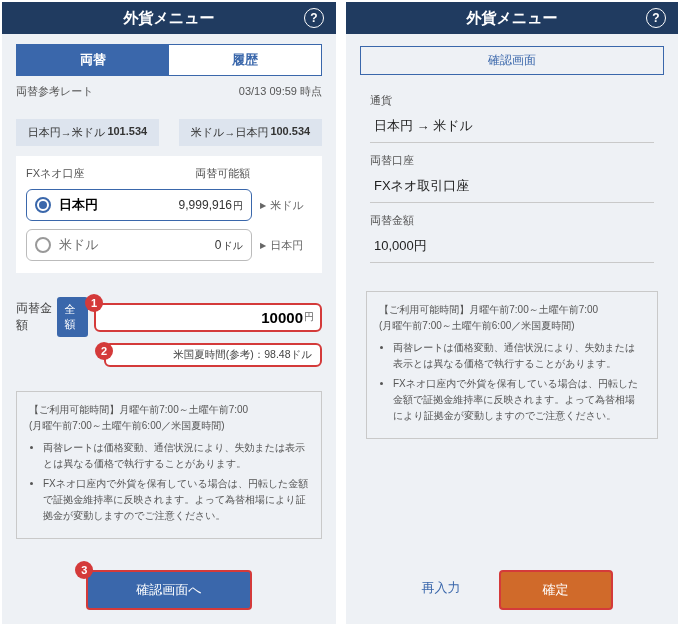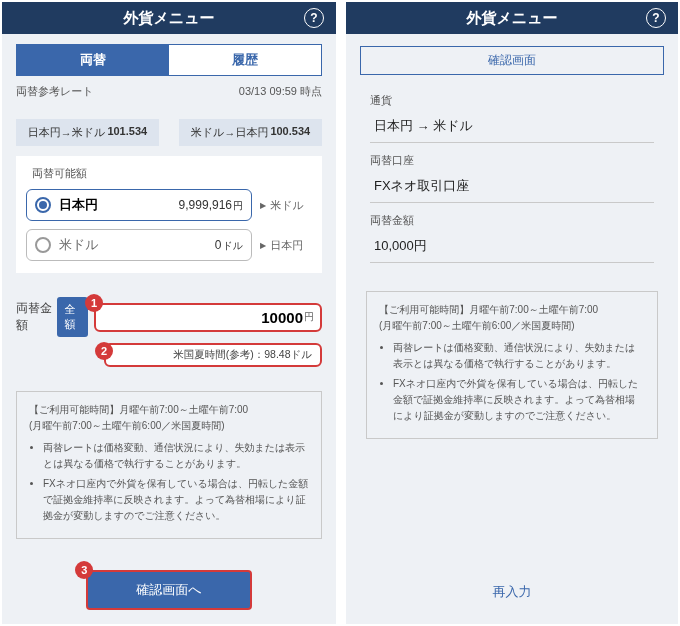--- a/index.html
+++ b/index.html
@@ -217,20 +217,21 @@
           <span class="v">101.534</span>
         </div>
         <div class="ratecard">
           <span>米ドル→日本円</span>
           <span class="v">100.534</span>
         </div>
       </div>
     </div>
     <div class="acct">
       <div class="acct-hdr">
+        <span class="c1">FXネオ口座</span>
         <span class="c2">両替可能額</span>
       </div>
       <div class="crow">
         <div class="cbox">
           <span class="radio checked"></span>
           <span class="cname">日本円</span>
           <span class="camt"><span>9,999,916</span><span class="u">円</span></span>
         </div>
         <div class="arrow">
             <span>米ドル</span>
@@ -304,14 +305,15 @@
       <div>【ご利用可能時間】月曜午前7:00～土曜午前7:00</div>
       <div>(月曜午前7:00～土曜午前6:00／米国夏時間)</div>
       <ul>
         <li>両替レートは価格変動、通信状況により、失効または表示とは異なる価格で執行することがあります。</li>
         <li>FXネオ口座内で外貨を保有している場合は、円転した金額で証拠金維持率に反映されます。よって為替相場により証拠金が変動しますのでご注意ください。</li>
       </ul>
     </div>
   </div>
   <div class="footer">
     <div class="sbtn">再入力</div>
+    <div class="obtn">確定</div>
   </div>
 </div>
 
 </body></html>

